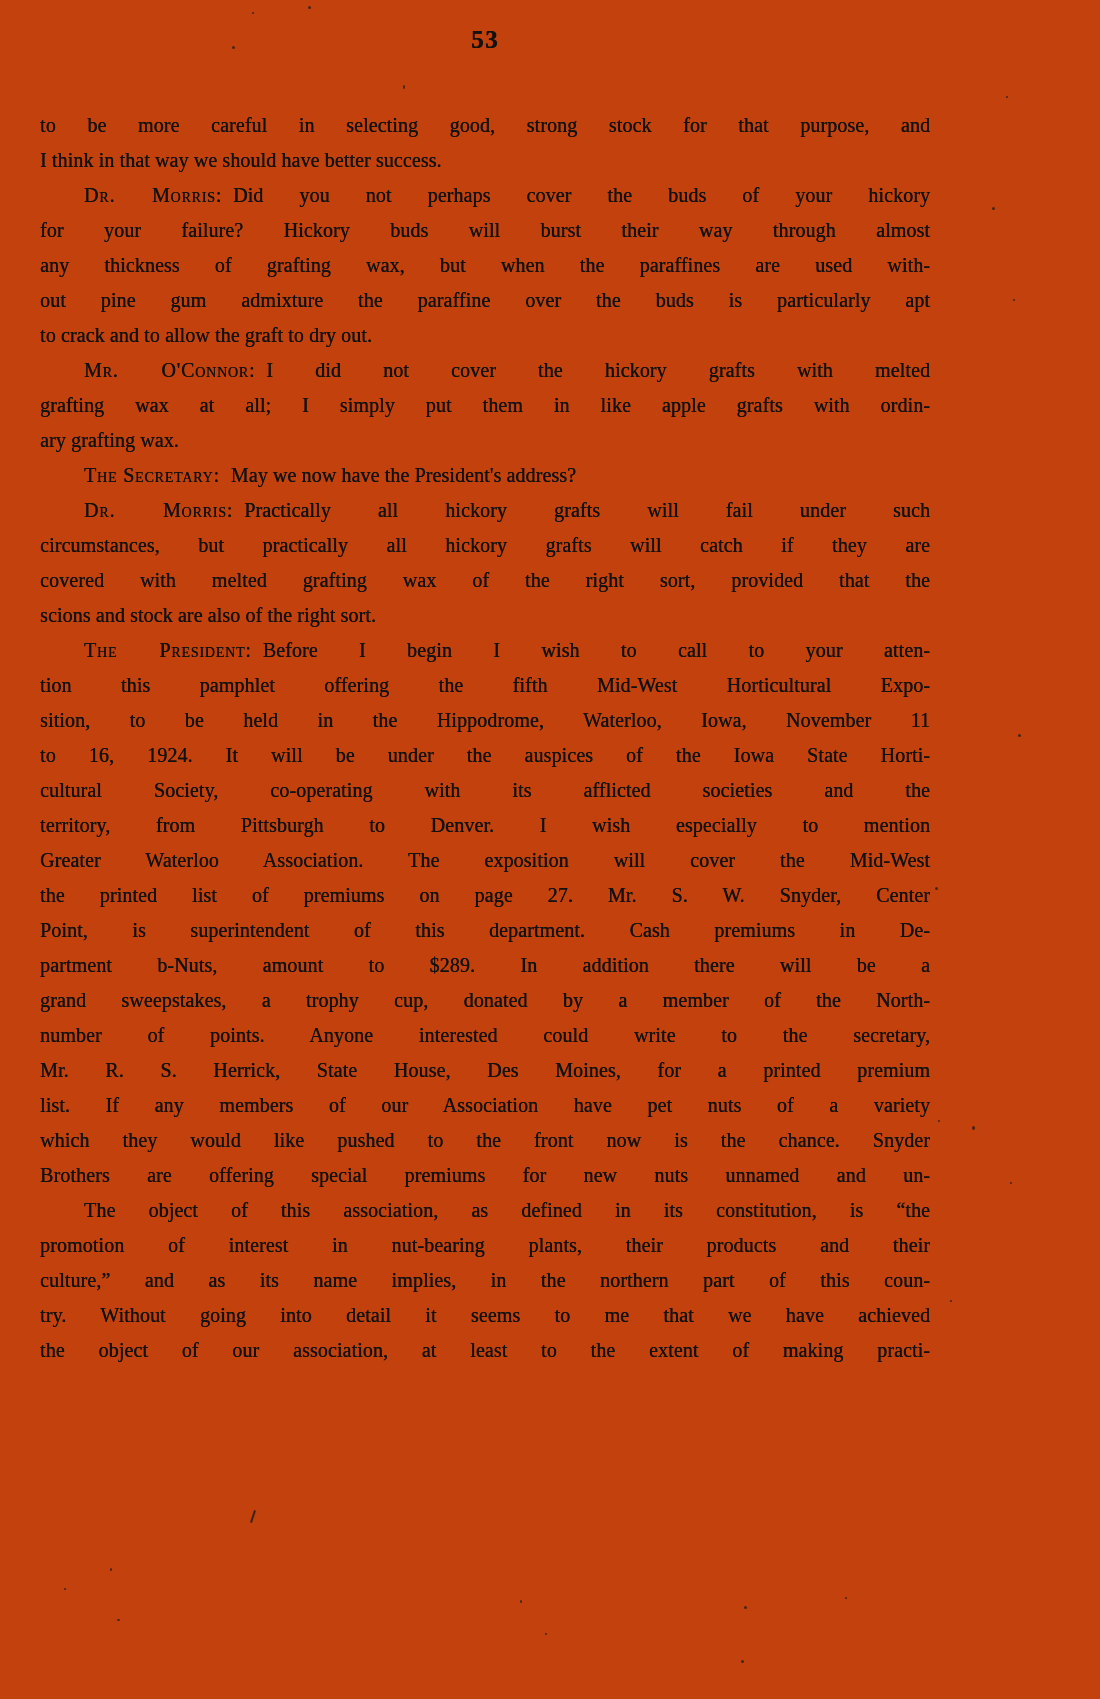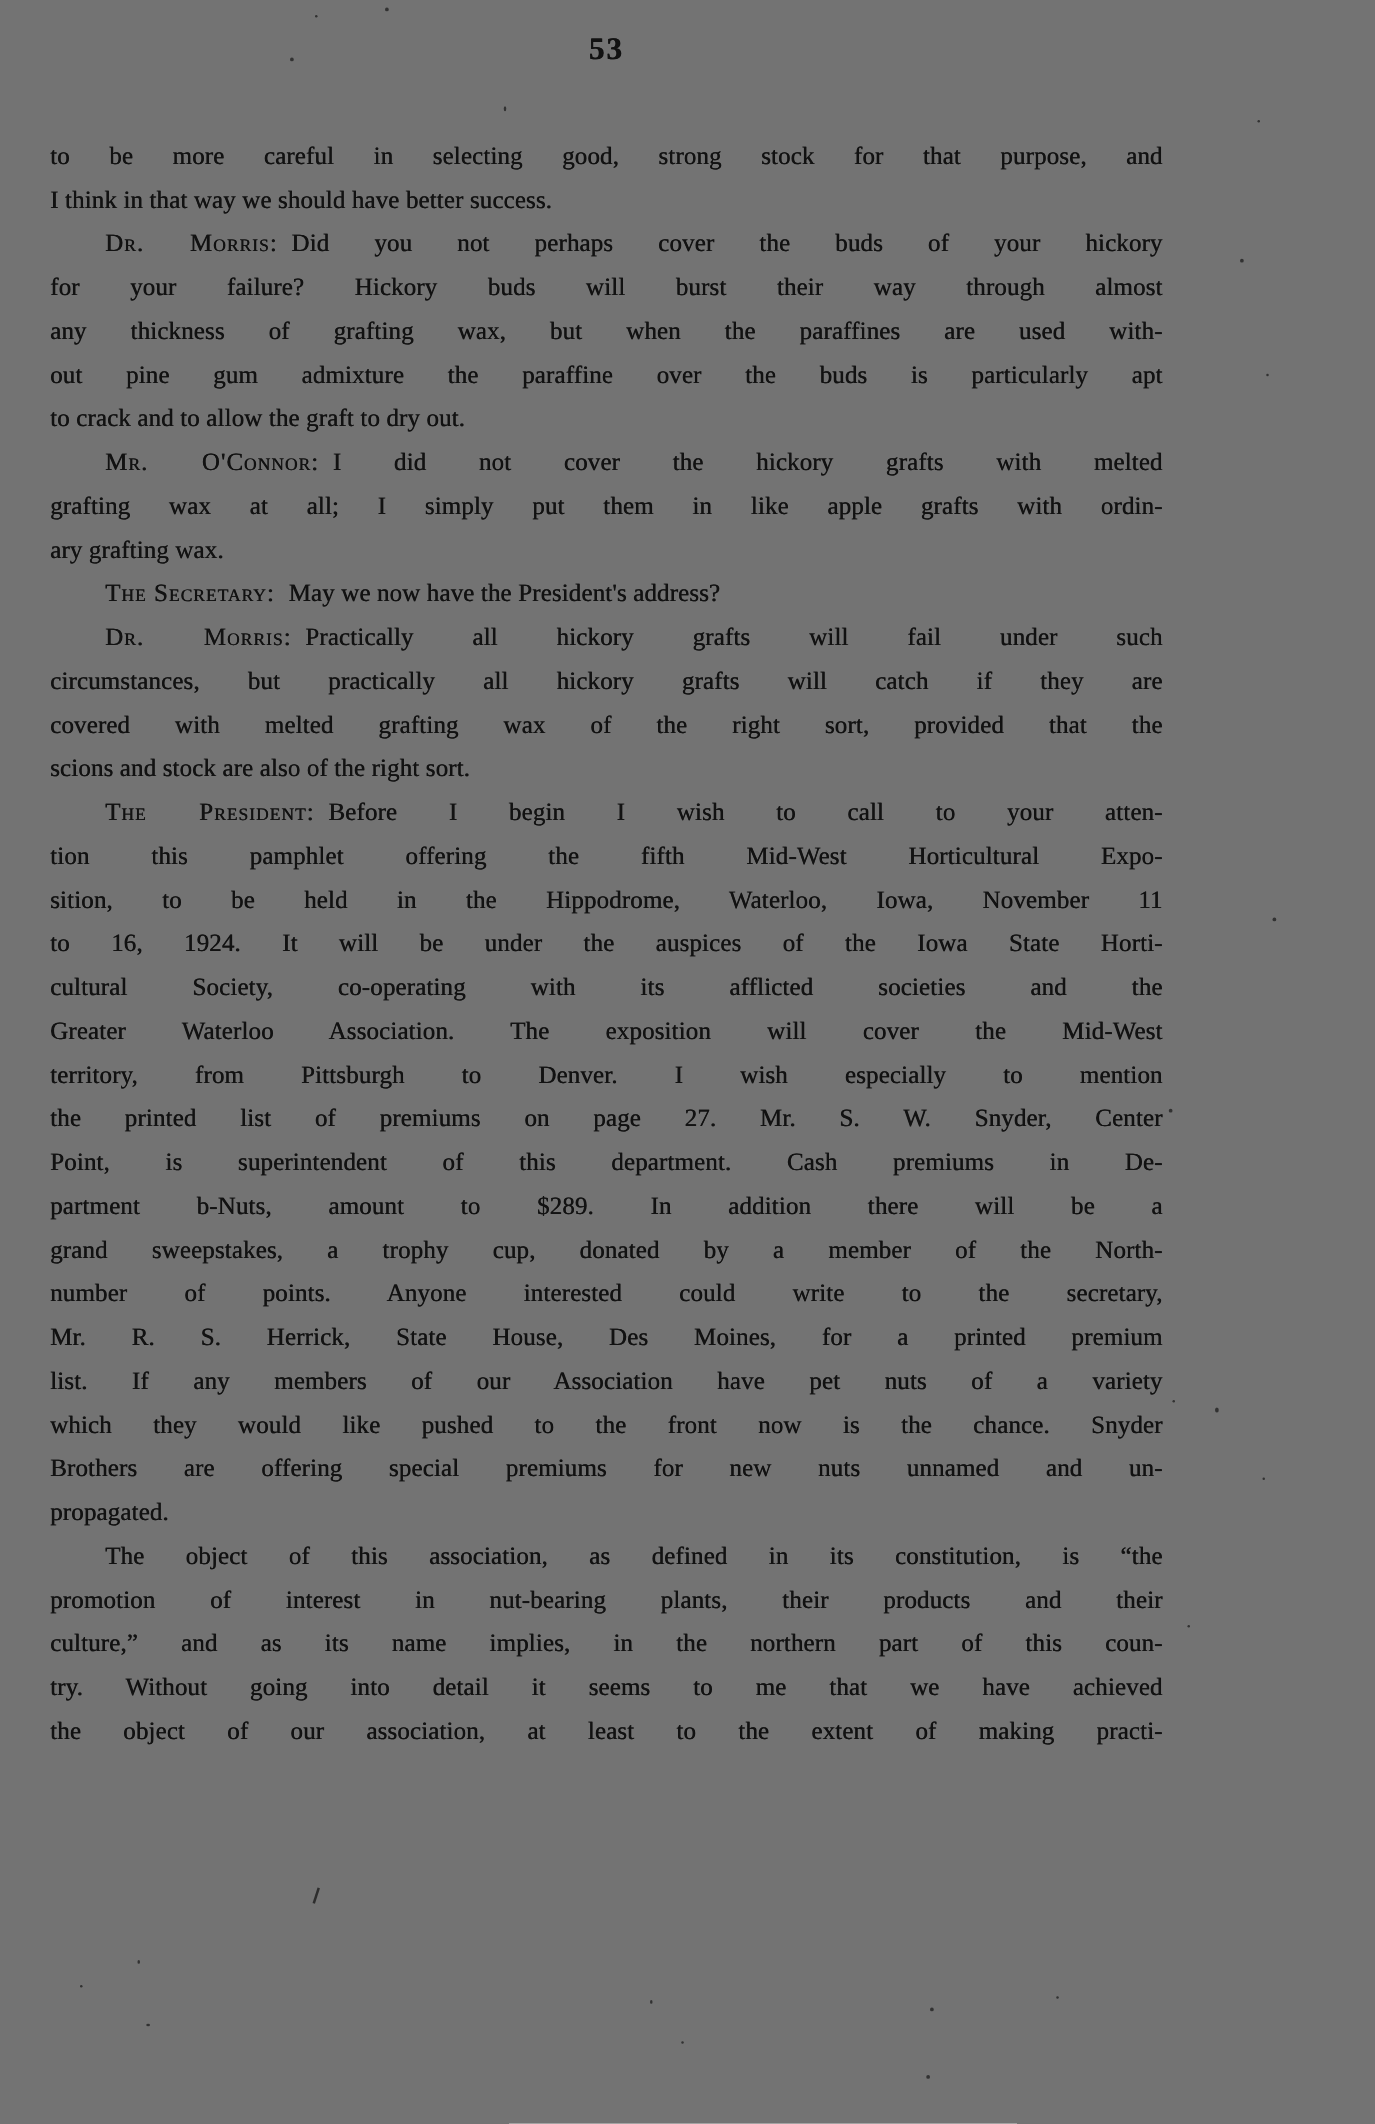--- a/index.html
+++ b/index.html
@@ -4,21 +4,21 @@
 <style>
   html, body {
     margin: 0;
     padding: 0;
     background: #e8e8e8;
   }
   .page {
     position: relative;
     width: 1100px;
     height: 1699px;
-    background: #737373;
+    background: #c2410c;
     color: #121212;
     font-family: "Liberation Serif", "DejaVu Serif", serif;
     overflow: hidden;
   }
   .page-number {
     position: absolute;
     top: 26px;
     left: 40px;
     width: 890px;
     text-align: center;
@@ -102,32 +102,31 @@
       <div class="line">covered with melted grafting wax of the right sort, provided that the</div>
       <div class="line end">scions and stock are also of the right sort.</div>
     </div>
 
     <div class="para">
       <div class="line indent"><span class="speaker">The President:</span><span>Before I begin I wish to call to your atten-</span></div>
       <div class="line">tion this pamphlet offering the fifth Mid-West Horticultural Expo-</div>
       <div class="line">sition, to be held in the Hippodrome, Waterloo, Iowa, November 11</div>
       <div class="line">to 16, 1924.  It will be under the auspices of the Iowa State Horti-</div>
       <div class="line">cultural Society, co-operating with its afflicted societies and the</div>
+      <div class="line">territory, from Pittsburgh to Denver.  I wish especially to mention</div>
       <div class="line">Greater Waterloo Association.  The exposition will cover the Mid-West</div>
-      <div class="line">territory, from Pittsburgh to Denver.  I wish especially to mention</div>
       <div class="line">the printed list of premiums on page 27.  Mr. S. W. Snyder, Center</div>
       <div class="line">Point, is superintendent of this department.  Cash premiums in De-</div>
       <div class="line">partment b-Nuts, amount to $289.  In addition there will be a</div>
       <div class="line">grand sweepstakes, a trophy cup, donated by a member of the North-</div>
       <div class="line">number of points.  Anyone interested could write to the secretary,</div>
       <div class="line">Mr. R. S. Herrick, State House, Des Moines, for a printed premium</div>
       <div class="line">list.  If any members of our Association have pet nuts of a variety</div>
       <div class="line">which they would like pushed to the front now is the chance.  Snyder</div>
       <div class="line">Brothers are offering special premiums for new nuts unnamed and un-</div>
-      <div class="line end">propagated.</div>
     </div>
 
     <div class="para">
       <div class="line indent">The object of this association, as defined in its constitution, is “the</div>
       <div class="line">promotion of interest in nut-bearing plants, their products and their</div>
       <div class="line">culture,” and as its name implies, in the northern part of this coun-</div>
       <div class="line">try.  Without going into detail it seems to me that we have achieved</div>
       <div class="line">the object of our association, at least to the extent of making practi-</div>
     </div>
 

